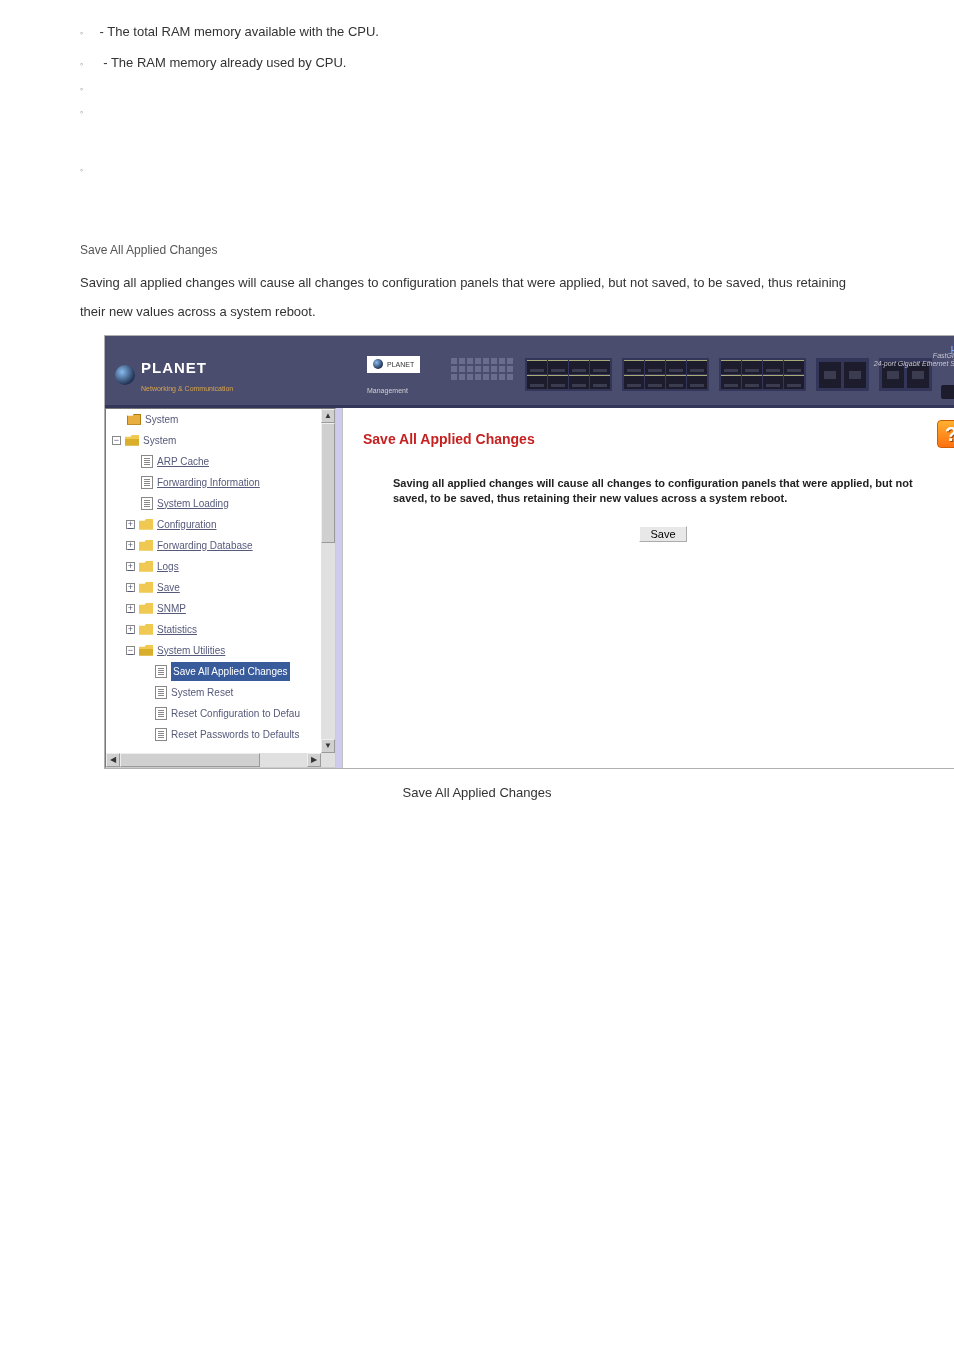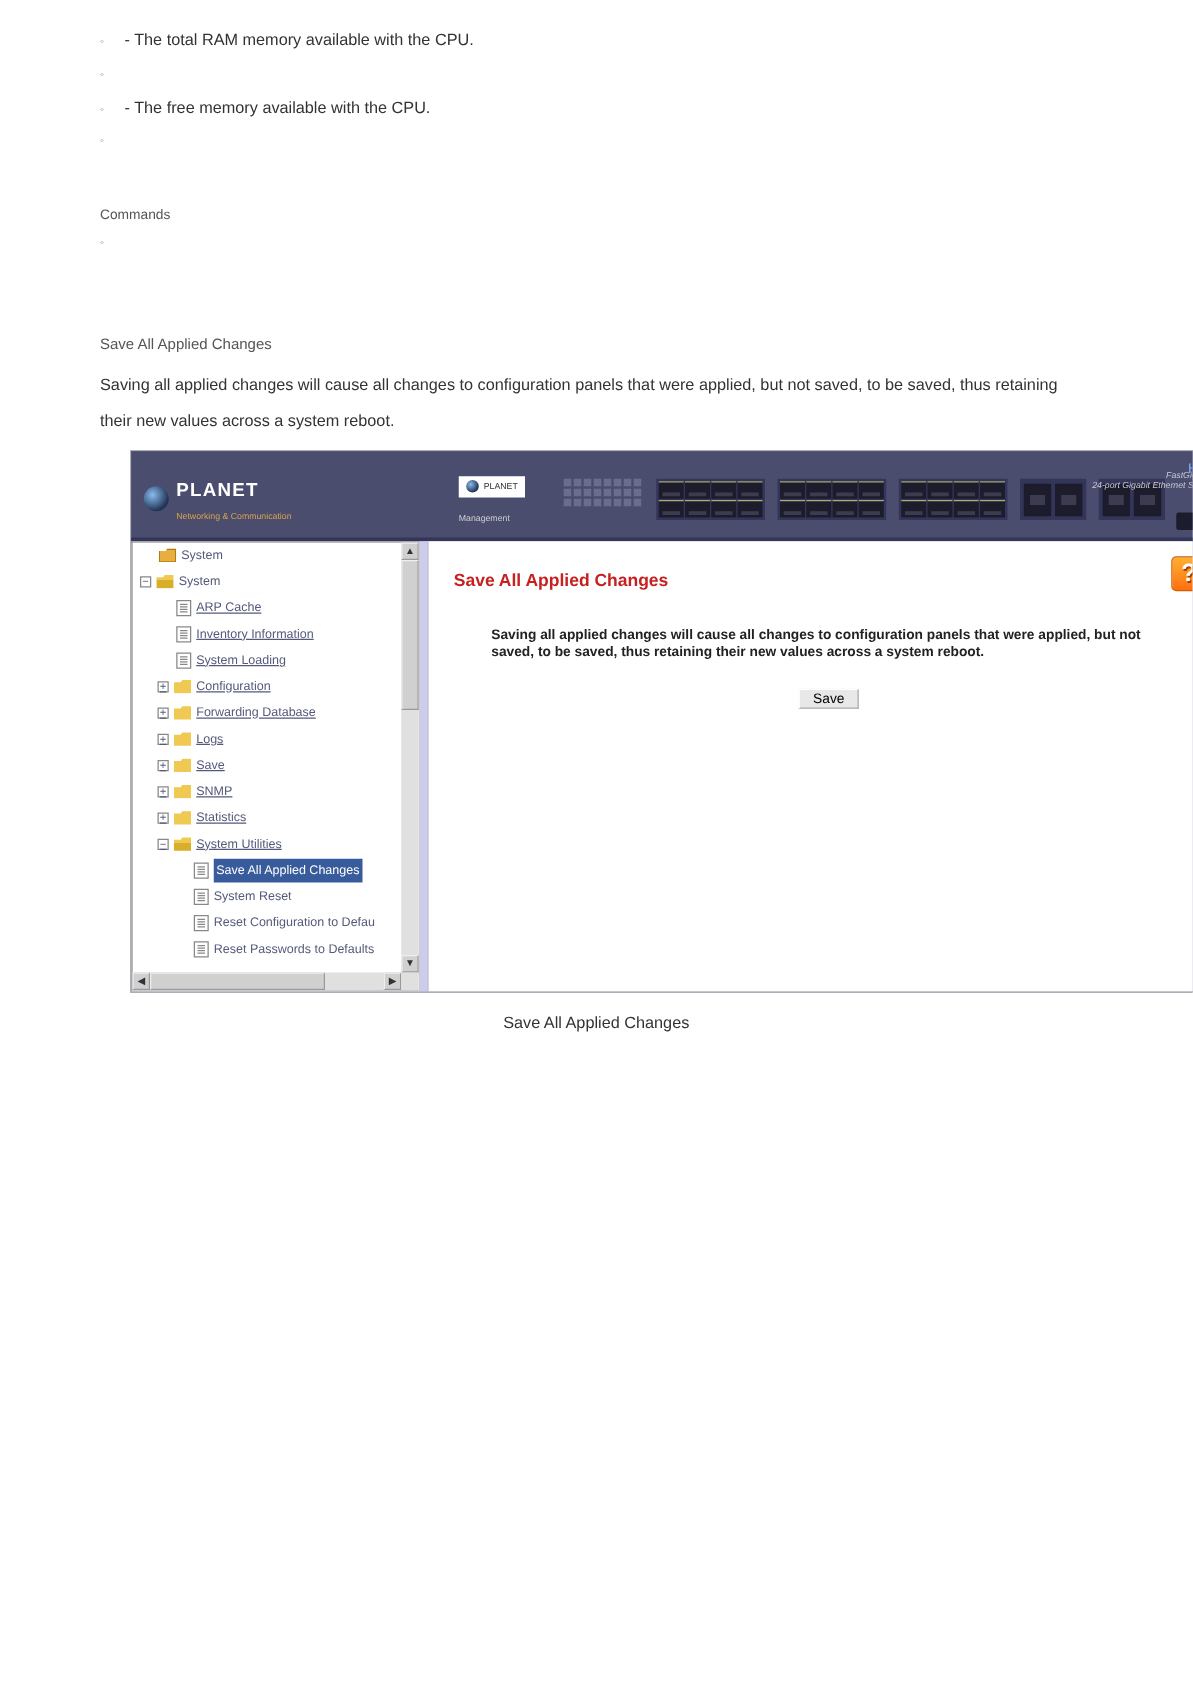--- a/index.html
+++ b/index.html
@@ -312,32 +312,31 @@
 </head>
 <body>
 
 <div class="bullet-list">
   <div class="bullet-item">
     <span class="bullet-mark">◦</span>
     <span class="bullet-label"> - The total RAM memory available with the CPU.</span>
   </div>
   <div class="bullet-item">
     <span class="bullet-mark">◦</span>
+    <span class="bullet-label">  - The RAM memory already used by CPU.</span>
   </div>
   <div class="bullet-item">
     <span class="bullet-mark">◦</span>
-    <span class="bullet-label"> - The free memory available with the CPU.</span>
   </div>
   <div class="bullet-item">
     <span class="bullet-mark">◦</span>
   </div>
 </div>
 
 <div class="commands-block">
-  <div class="commands-heading">Commands</div>
   <div class="bullet-item">
     <span class="bullet-mark">◦</span>
   </div>
 </div>
 
 <div class="section-heading">Save All Applied Changes</div>
 <div class="section-text">Saving all applied changes will cause all changes to configuration panels that were applied, but not saved, to be saved, thus retaining their new values across a system reboot.</div>
 
 <div class="screenshot">
   <div class="ss-header">
@@ -462,21 +461,21 @@
             <span class="lbl">System</span>
           </div>
           <div class="tree-item indent-1">
             <span class="noexp"></span>
               <span class="page"></span>
             <span class="lbl">ARP Cache</span>
           </div>
           <div class="tree-item indent-1">
             <span class="noexp"></span>
               <span class="page"></span>
-            <span class="lbl">Inventory Information</span>
+            <span class="lbl">Forwarding Information</span>
           </div>
           <div class="tree-item indent-1">
             <span class="noexp"></span>
               <span class="page"></span>
             <span class="lbl">System Loading</span>
           </div>
           <div class="tree-item indent-1">
             <span class="exp">+</span>
             <span class="folder"></span>
             <span class="lbl">Configuration</span>

